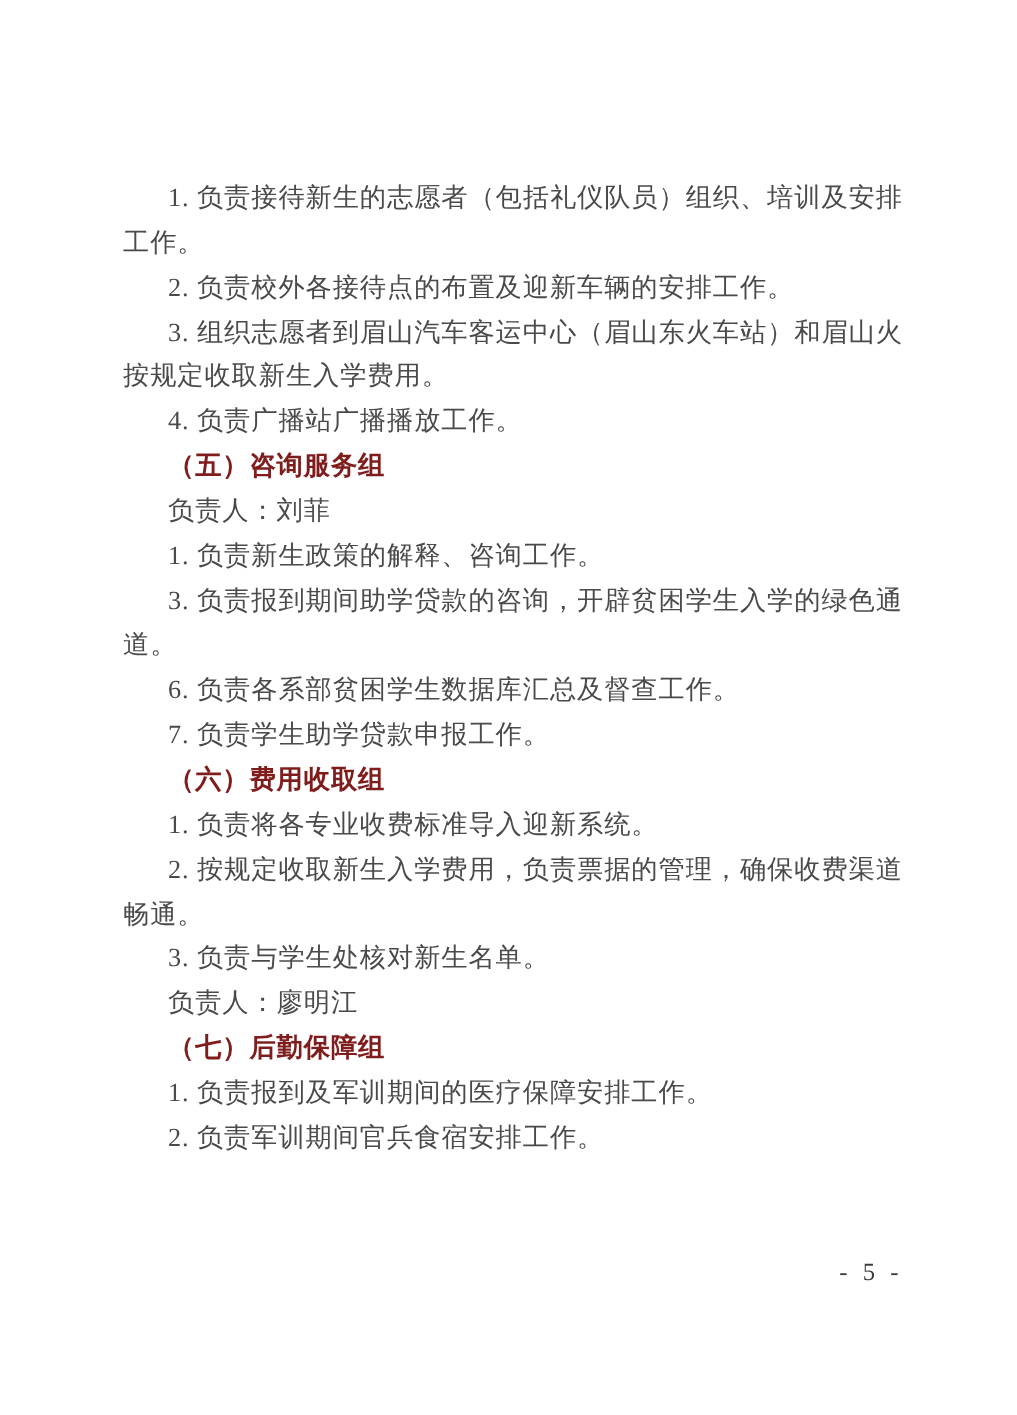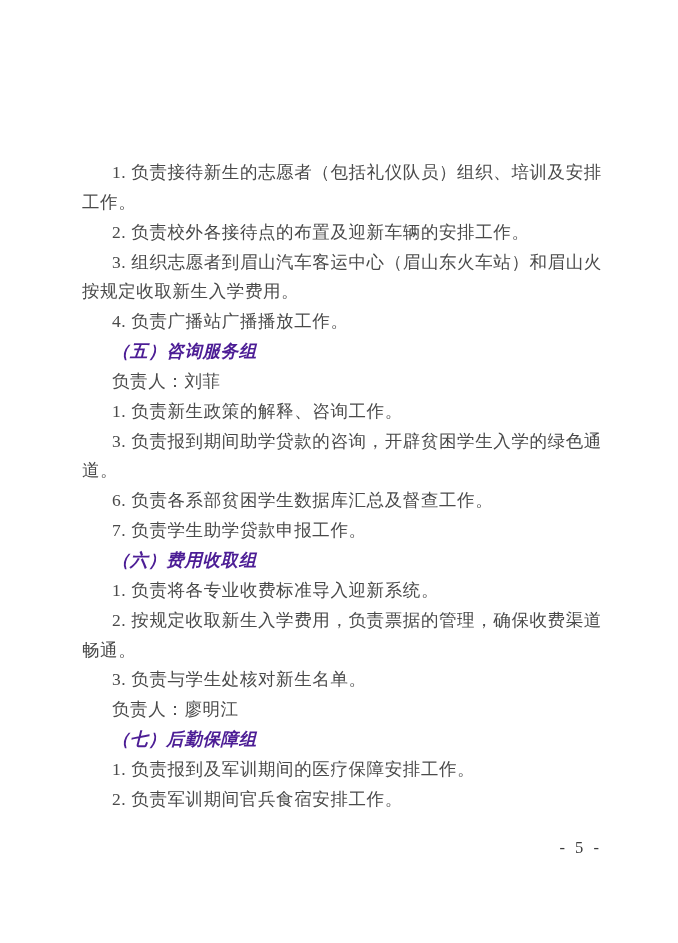--- a/index.html
+++ b/index.html
@@ -17,34 +17,32 @@
   }
   .text-block {
     position: absolute;
     left: 82px;
     top: 117px;
     width: 516px;
     color: #4a4a4a;
     font-size: 17.5px;
     line-height: 29.85px;
     letter-spacing: 0.6px;
-    margin-top: 41px;
     -webkit-font-smoothing: antialiased;
   }
   .line {
     white-space: nowrap;
     height: 29.85px;
   }
   .line.indent {
     padding-left: 30px;
   }
   .line.header {
     font-weight: bold;
-    color: #4c1d95;
-    font-style: italic;
+    color: #7f1d1d;
   }
   .page-number {
     position: absolute;
     top: 838px;
     right: 76px;
     color: #3c3c3c;
     font-size: 16.5px;
     letter-spacing: 3px;
     font-family: "Liberation Serif", "DejaVu Serif", serif;
   }

